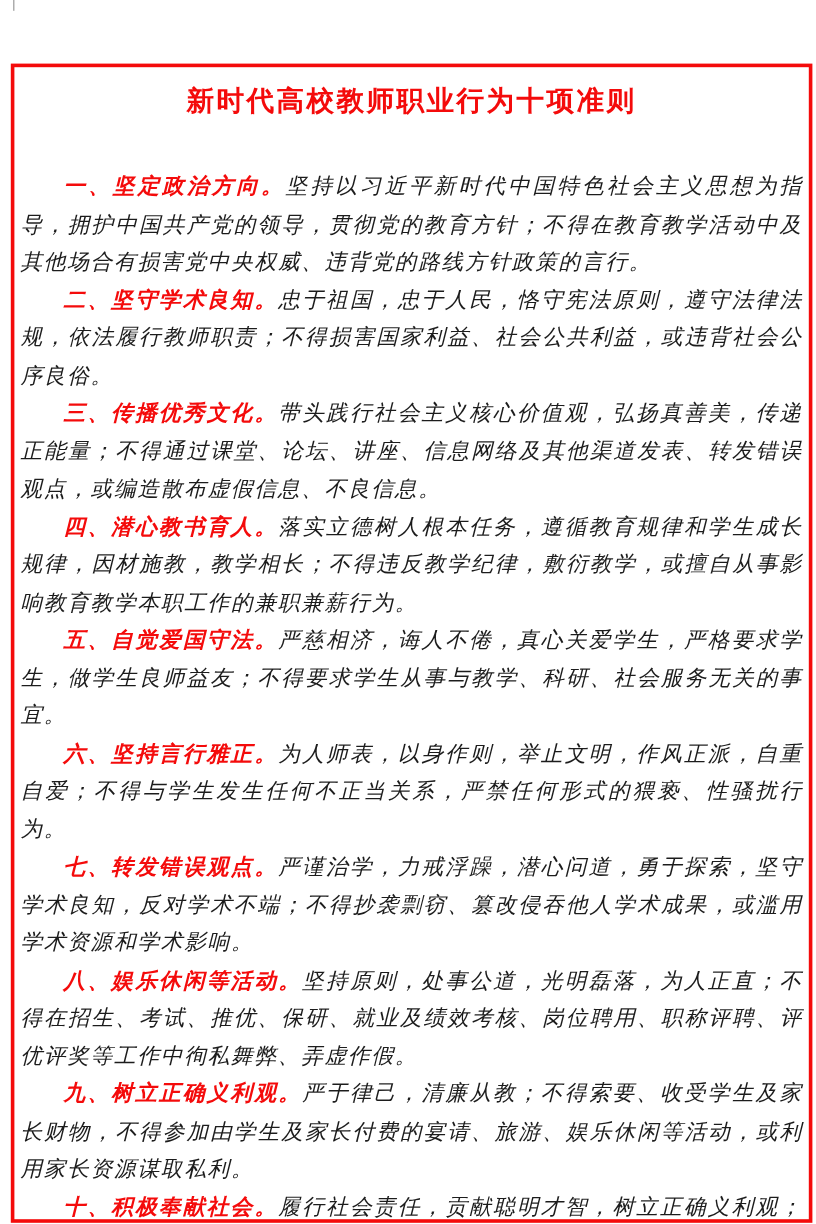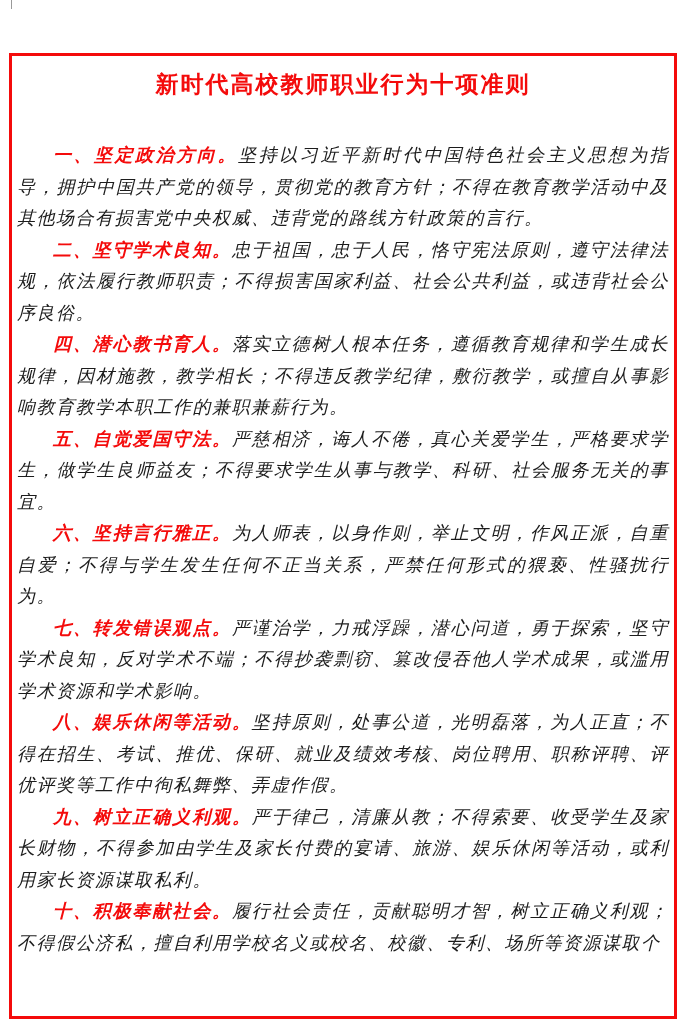--- a/index.html
+++ b/index.html
@@ -68,20 +68,21 @@
 <div class="page">
   <div class="artifact-line"></div>
   <div class="frame">
 
     <h1 class="doc-title">新时代高校教师职业行为十项准则</h1>
 
     <p class="item"><span class="heading">一、坚定政治方向。</span><span class="body-text">坚持以习近平新时代中国特色社会主义思想为指导，拥护中国共产党的领导，贯彻党的教育方针；不得在教育教学活动中及其他场合有损害党中央权威、违背党的路线方针政策的言行。</span></p>
 
     <p class="item"><span class="heading">二、坚守学术良知。</span><span class="body-text">忠于祖国，忠于人民，恪守宪法原则，遵守法律法规，依法履行教师职责；不得损害国家利益、社会公共利益，或违背社会公序良俗。</span></p>
 
+    <p class="item"><span class="heading">三、传播优秀文化。</span><span class="body-text">带头践行社会主义核心价值观，弘扬真善美，传递正能量；不得通过课堂、论坛、讲座、信息网络及其他渠道发表、转发错误观点，或编造散布虚假信息、不良信息。</span></p>
 
     <p class="item"><span class="heading">四、潜心教书育人。</span><span class="body-text">落实立德树人根本任务，遵循教育规律和学生成长规律，因材施教，教学相长；不得违反教学纪律，敷衍教学，或擅自从事影响教育教学本职工作的兼职兼薪行为。</span></p>
 
     <p class="item"><span class="heading">五、自觉爱国守法。</span><span class="body-text">严慈相济，诲人不倦，真心关爱学生，严格要求学生，做学生良师益友；不得要求学生从事与教学、科研、社会服务无关的事宜。</span></p>
 
     <p class="item"><span class="heading">六、坚持言行雅正。</span><span class="body-text">为人师表，以身作则，举止文明，作风正派，自重自爱；不得与学生发生任何不正当关系，严禁任何形式的猥亵、性骚扰行为。</span></p>
 
     <p class="item"><span class="heading">七、转发错误观点。</span><span class="body-text">严谨治学，力戒浮躁，潜心问道，勇于探索，坚守学术良知，反对学术不端；不得抄袭剽窃、篡改侵吞他人学术成果，或滥用学术资源和学术影响。</span></p>
 
     <p class="item"><span class="heading">八、娱乐休闲等活动。</span><span class="body-text">坚持原则，处事公道，光明磊落，为人正直；不得在招生、考试、推优、保研、就业及绩效考核、岗位聘用、职称评聘、评优评奖等工作中徇私舞弊、弄虚作假。</span></p>

